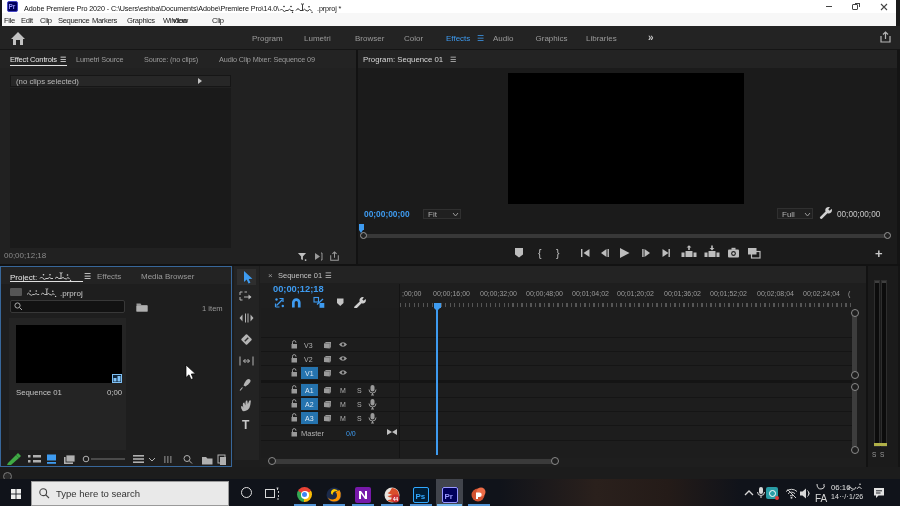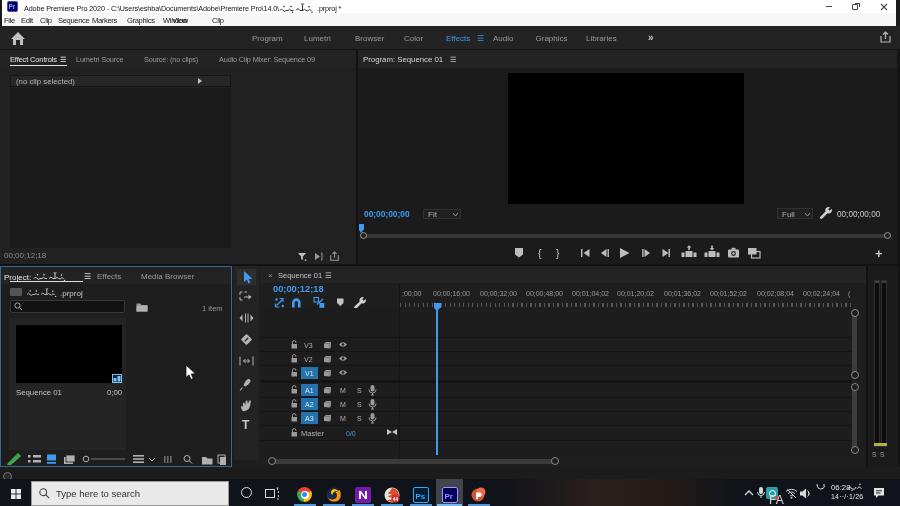--- a/index.html
+++ b/index.html
@@ -73,21 +73,21 @@
 <div class="a" style="left:0;top:55px;font-size:7.3px;letter-spacing:-0.15px;white-space:nowrap">
 <span class="a w" style="left:10px;font-size:7.5px">Effect Controls</span>
 <span class="a w" style="left:60px;font-size:7.2px">☰</span>
 <span class="a g" style="left:76px">Lumetri Source</span>
 <span class="a g" style="left:144px">Source: (no clips)</span>
 <span class="a g" style="left:219px">Audio Clip Mixer: Sequence 09</span>
 </div>
 <div class="a" style="left:10px;top:64.5px;width:57px;height:1px;background:#e0e0e0"></div>
 
 <div class="a" style="left:10px;top:75px;width:221px;height:11.5px;background:#272727;border:1px solid #161616"></div>
-<div class="a" style="left:16px;top:77px;font-size:7.8px;color:#b8b8b8">(no clip selected)</div>
+<div class="a" style="left:16px;top:77px;font-size:7.8px;color:#b8b8b8">(no clips selected)</div>
 <div class="a" style="left:198px;top:77.5px;width:0;height:0;border-left:4px solid #c0c0c0;border-top:3.5px solid transparent;border-bottom:3.5px solid transparent"></div>
 <div class="a" style="left:10px;top:88px;width:221px;height:160px;background:#1a1a1a"></div>
 <div class="a" style="left:4px;top:251px;font-size:8px;color:#8a8a8a">00;00;12;18</div>
 
 <svg class="a" width="10" height="9" style="left:297px;top:252px" viewBox="0 0 11 10">
     <path d="M1 1 L10 1 L6.5 5 L6.5 9 L4.5 8 L4.5 5 Z" fill="#c0c0c0"></path>
     <circle cx="9.5" cy="9" r="1" fill="#c0c0c0"></circle>
   </svg>
 <svg class="a" width="12" height="9" style="left:314px;top:252px" viewBox="0 0 12 9">
     <path d="M1 1 L6 4.5 L1 8 Z" fill="#9a9a9a"></path>
@@ -167,21 +167,21 @@
 </g>
 </svg>
 <div class="a" style="left:875px;top:246px;font-size:13px;color:#c8c8c8;font-weight:bold">+</div>
 <div class="a" style="left:897px;top:50px;width:3px;height:214px;background:#141414"></div>
 
 <div class="a" style="left:0;top:264px;width:900px;height:2px;background:#121212"></div>
 
 <div class="a" style="left:0;top:266px;width:232px;height:201px;background:#1e1e1e;border:1px solid #38679a"></div>
 <div class="a" style="left:1px;top:267px;width:230px;height:17px;background:#232323"></div>
 <div class="a" style="left:0;top:271.5px;font-size:8px;white-space:nowrap">
-<span class="a w" style="left:4px">Project: <svg width="36" height="9" viewBox="0 0 36 9" style="display:inline-block;vertical-align:-1.5px">
+<span class="a w" style="left:10px">Project: <svg width="36" height="9" viewBox="0 0 36 9" style="display:inline-block;vertical-align:-1.5px">
         <path d="M1 6.5 q1.5 -3 3 0 q1.5 1.8 3 0 l2 0 q1.5 -2.2 3 0 l2 0 M16 6.5 q2 -3 3.8 0 l2.7 0 q1.5 -2.2 3 0 q2 1.4 3.3 -0.8 l1.8 0.8" stroke="#dcdcdc" stroke-width="0.9" fill="none"></path>
         <path d="M22 6 l0 -4.8 M20.7 0.7 q1.4 0.9 2.8 0" stroke="#dcdcdc" stroke-width="0.9" fill="none"></path>
         <circle cx="4.5" cy="2.8" r="0.8" fill="#dcdcdc"></circle>
         <circle cx="11" cy="2.8" r="0.8" fill="#dcdcdc"></circle>
         <circle cx="28.5" cy="3" r="0.8" fill="#dcdcdc"></circle>
         <circle cx="31.5" cy="8.5" r="0.7" fill="#dcdcdc"></circle>
       </svg></span>
 <span class="a w" style="left:84px;font-size:8px">☰</span>
 <span class="a g" style="left:97px">Effects</span>
 <span class="a g" style="left:141px">Media Browser</span>
@@ -515,22 +515,22 @@
     <circle cx="6.5" cy="9.8" r="1" fill="#cfcfcf"></circle>
     <path d="M2.5 1.5 L11 10" stroke="#cfcfcf" stroke-width="1"></path>
   </svg>
 <svg class="a" width="12" height="11" style="left:800px;top:488px" viewBox="0 0 12 11">
     <path d="M0 3.5 h2.5 L6 0.5 V10.5 L2.5 7.5 H0 Z" fill="#d8d8d8"></path>
     <path d="M7.5 2.5 a4 4 0 0 1 0 6 M8.5 4.2 a2 2 0 0 1 0 2.6" stroke="#d8d8d8" fill="none"></path>
   </svg>
 <svg class="a" width="9" height="8" style="left:816px;top:483px" viewBox="0 0 9 8">
     <path d="M1 1 q0 5 4 5 q3 0 3.5 -3 M8 1 l0 2" stroke="#d8d8d8" stroke-width="1" fill="none"></path>
   </svg>
-<div class="a" style="left:769px;top:492.5px;font-size:12px;color:#d8d8d8">FA</div>
-<div class="a" style="left:831px;top:482.5px;font-size:7.8px;color:#e0e0e0;white-space:nowrap">06:28</div>
+<div class="a" style="left:815px;top:492.5px;font-size:10px;color:#d8d8d8">FA</div>
+<div class="a" style="left:831px;top:482.5px;font-size:7.8px;color:#e0e0e0;white-space:nowrap">06:16</div>
 <svg class="a" width="16" height="8" style="left:847px;top:483px" viewBox="0 0 16 8">
     <path d="M1 6 q2 -4 4 0 q3 1.5 4 -2 M10 6 q2 -4 4.5 0" stroke="#e0e0e0" fill="none" stroke-width="0.9"></path>
     <circle cx="13" cy="1.2" r="0.8" fill="#e0e0e0"></circle>
     <circle cx="5" cy="7.6" r="0.7" fill="#e0e0e0"></circle>
   </svg>
 <div class="a" style="left:831px;top:493px;font-size:7px;color:#e0e0e0;letter-spacing:0.2px">14··/·1/26</div>
 <svg class="a" width="12" height="12" style="left:873px;top:487px" viewBox="0 0 12 12">
     <path d="M1 1 h10 v7.5 h-5.5 l-2.5 2.5 v-2.5 h-2 Z" fill="#e2e2e2"></path>
     <path d="M3 3.8 h6 M3 6 h4.5" stroke="#10131a" stroke-width="0.9"></path>
   </svg>

